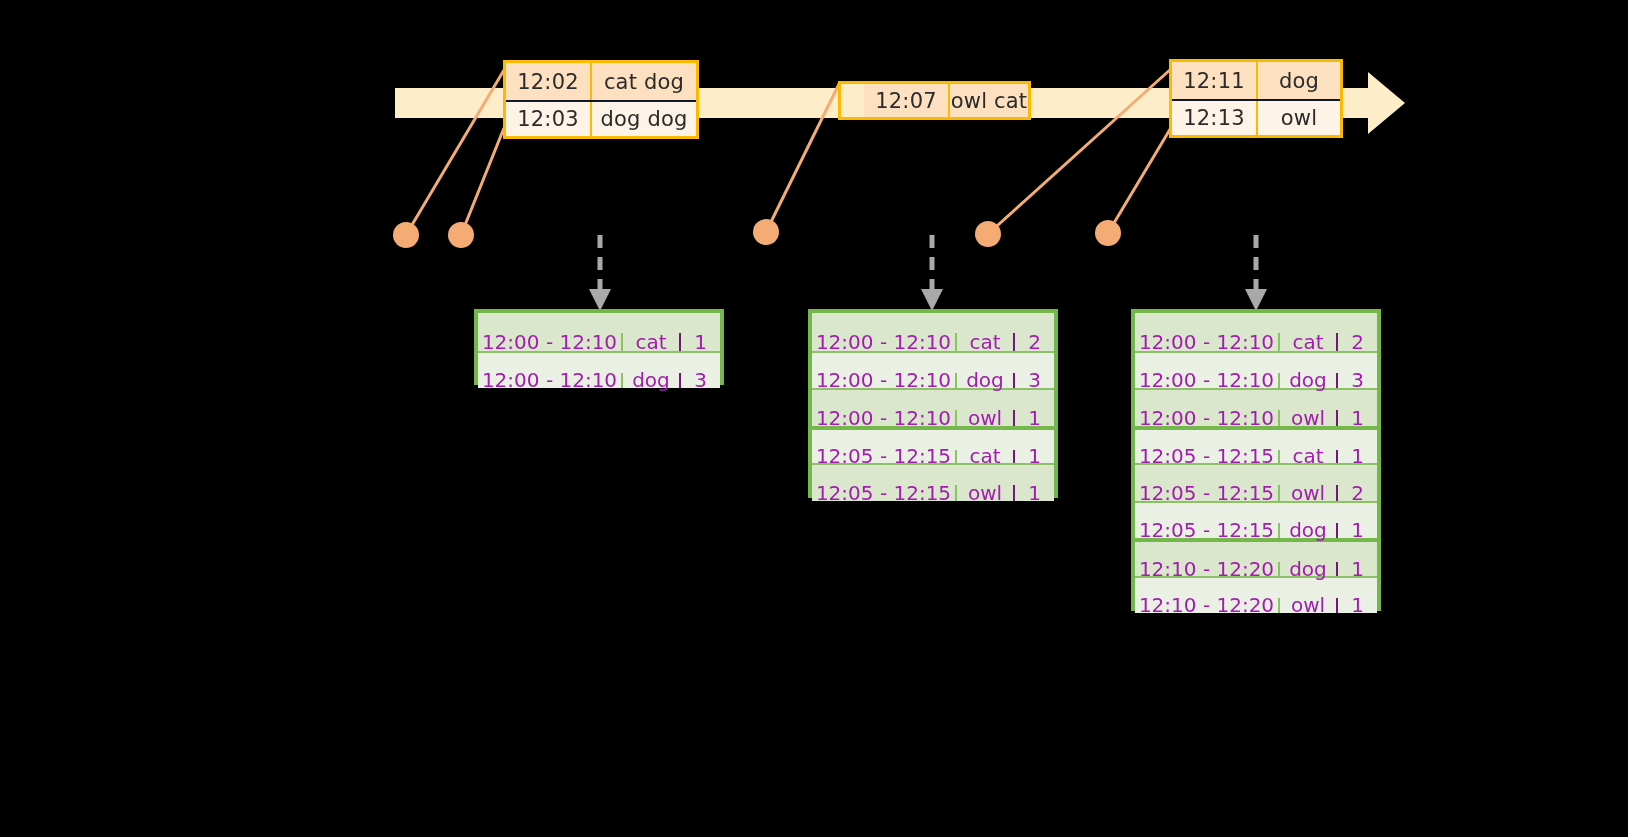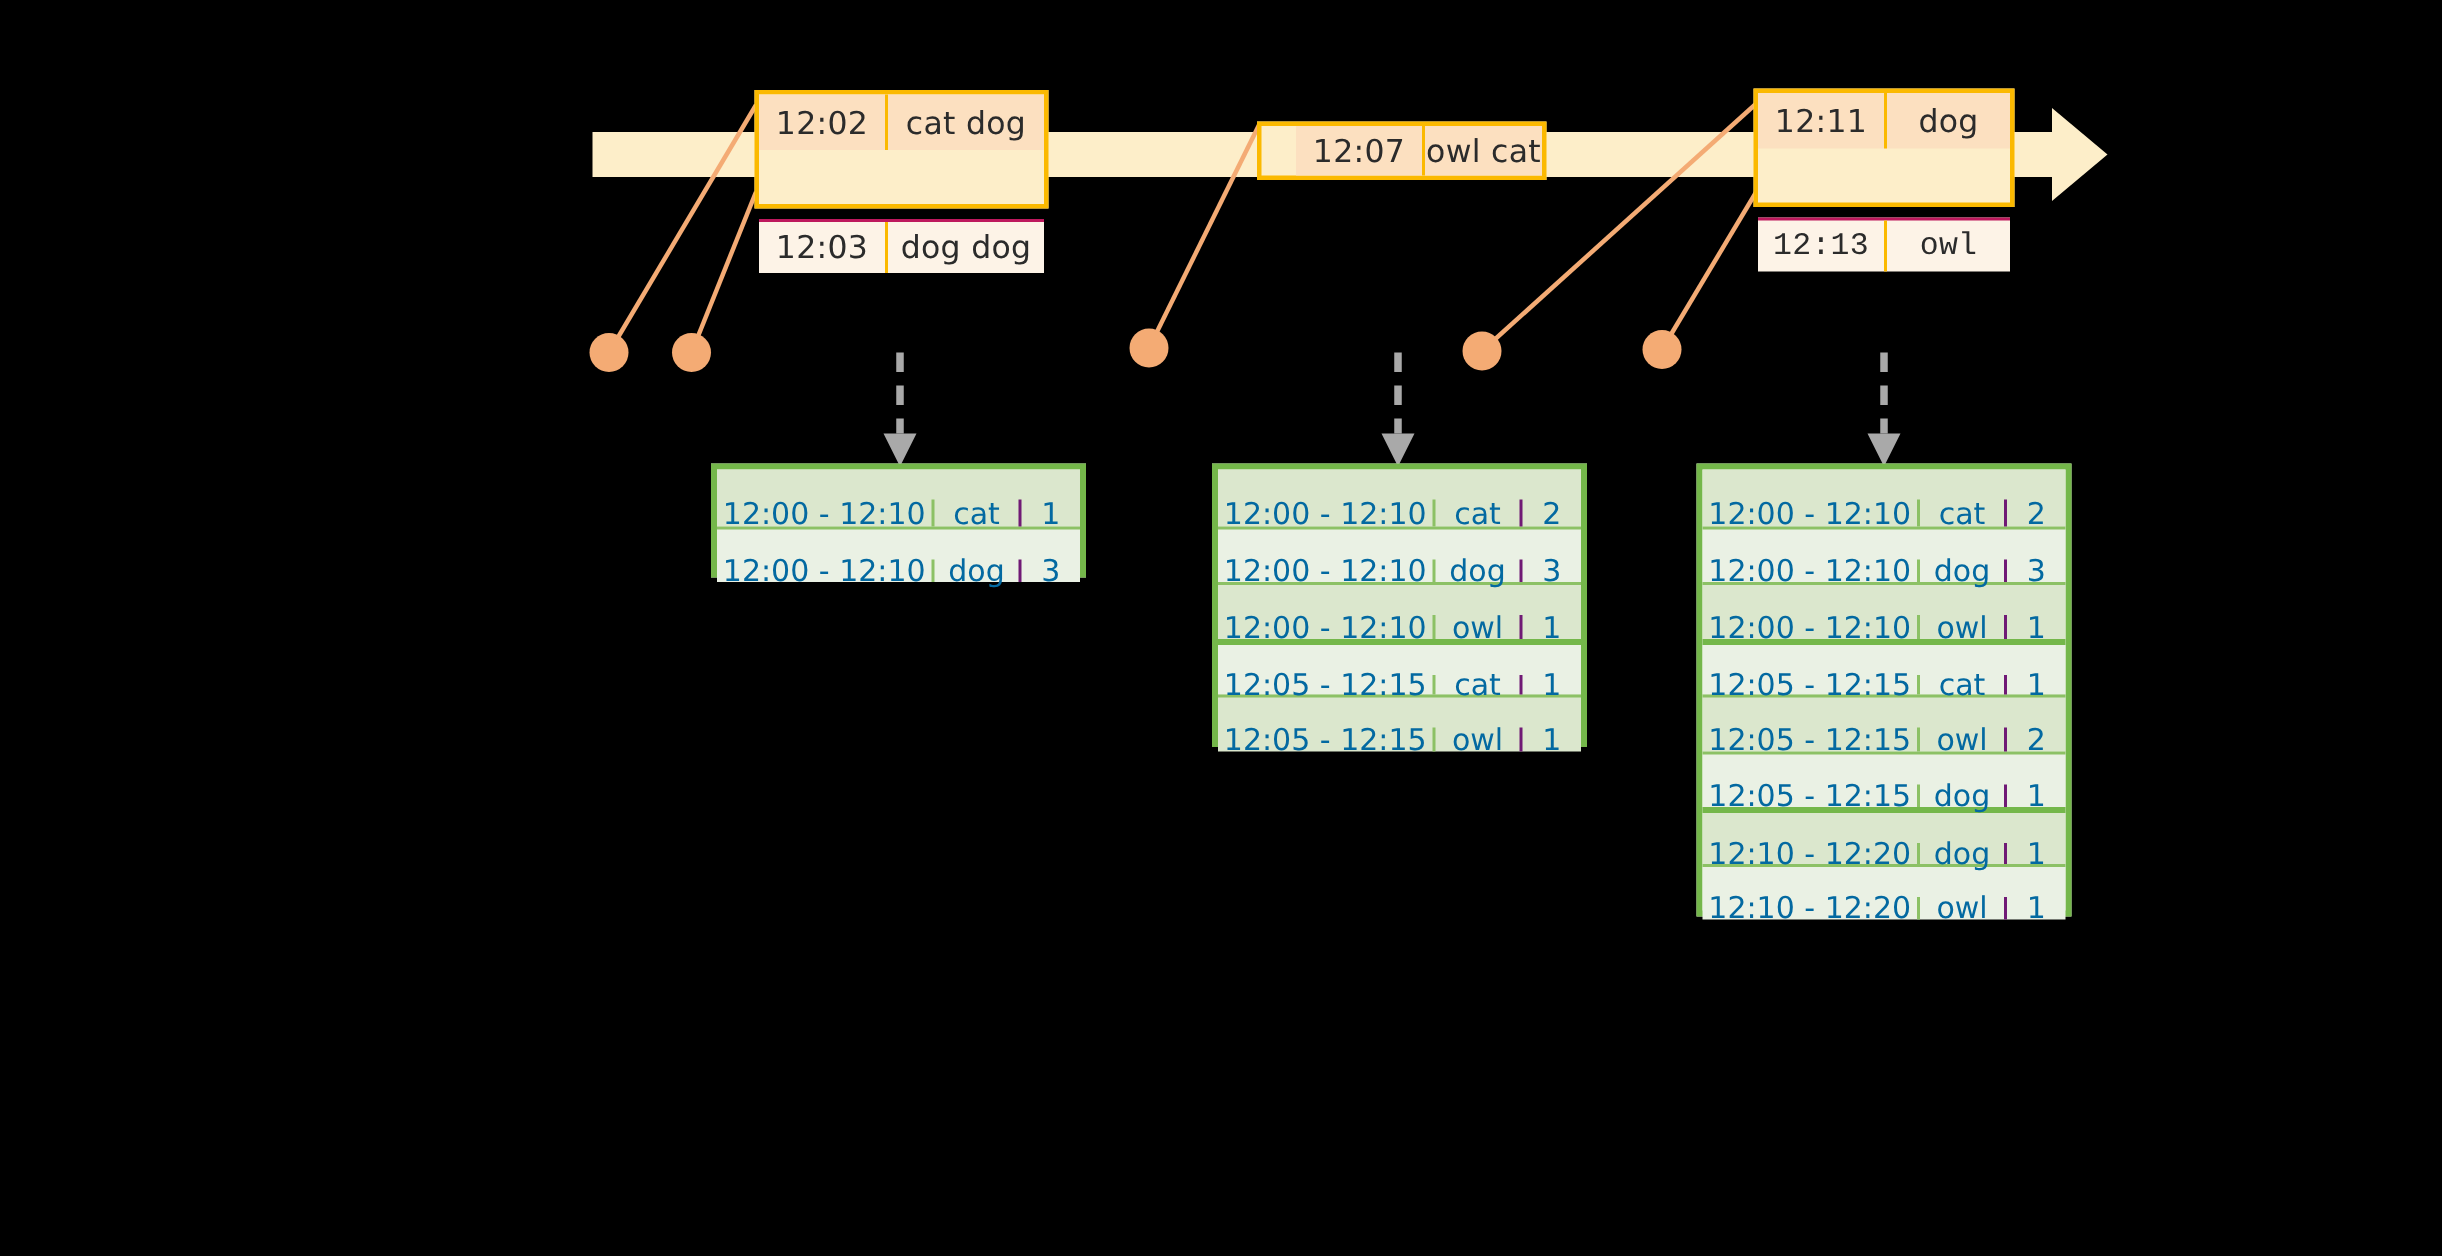--- a/index.html
+++ b/index.html
@@ -40,22 +40,21 @@
     position: absolute;
     border: 3px solid #fbb900;
     box-sizing: border-box;
     background: #fdeec9;
   }
   .event-row {
     display: flex;
     box-sizing: border-box;
   }
   .event-row + .event-row {
-    border-top: 2px solid #be185d;
-    margin-top: 46px;
+    border-top: 2px solid #0f172a;
   }
   .event-row.shade   { background: #fce0c0; }
   .event-row.plain   { background: #fdf3e7; }
   .event-cell {
     box-sizing: border-box;
     display: flex;
     align-items: center;
     justify-content: center;
     color: #2b2b2b;
     font-size: 21px;
@@ -79,21 +78,21 @@
   }
   .res-row.shade { background: #dbe7cd; }
   .res-row.plain { background: #eaf1e4; }
   .res-row.sep   { border-top: 4px solid #74b74a; }
   .res-row.thin  { border-top: 2px solid #8cc165; }
   .res-cell {
     box-sizing: border-box;
     display: flex;
     align-items: center;
     justify-content: center;
-    color: #0369a1;
+    color: #a21caf;
     font-size: 20px;
     white-space: nowrap;
     margin-top: 20px;
   }
   .res-cell.range { border-right: 2px solid #8cc165; }
   .res-cell.key   { border-right: 2px solid #701a75; }
 </style>
 </head>
 <body>
 
@@ -148,21 +147,21 @@
       <div class="event-cell time">12:07</div>
       <div class="event-cell value">owl cat</div>
     </div>
   </div>
 
   <div class="event-box" style="left:1169px; top:59px; width:174px; height:79px;">
     <div class="event-row shade" style="height:37px;">
       <div class="event-cell time">12:11</div>
       <div class="event-cell value">dog</div>
     </div>
-    <div class="event-row plain" style="height:36px;font-family:Liberation Mono, monospace;">
+    <div class="event-row plain" style="height:36px;">
       <div class="event-cell time">12:13</div>
       <div class="event-cell value">owl</div>
     </div>
   </div>
 
   <div class="result-table" style="left:474px; top:309px; width:250px; height:76px;">
     <div class="res-row shade">
       <div class="res-cell range" style="width:145px;">12:00 - 12:10</div>
       <div class="res-cell key" style="width:58px;">cat</div>
       <div class="res-cell" style="flex:1;">1</div>

